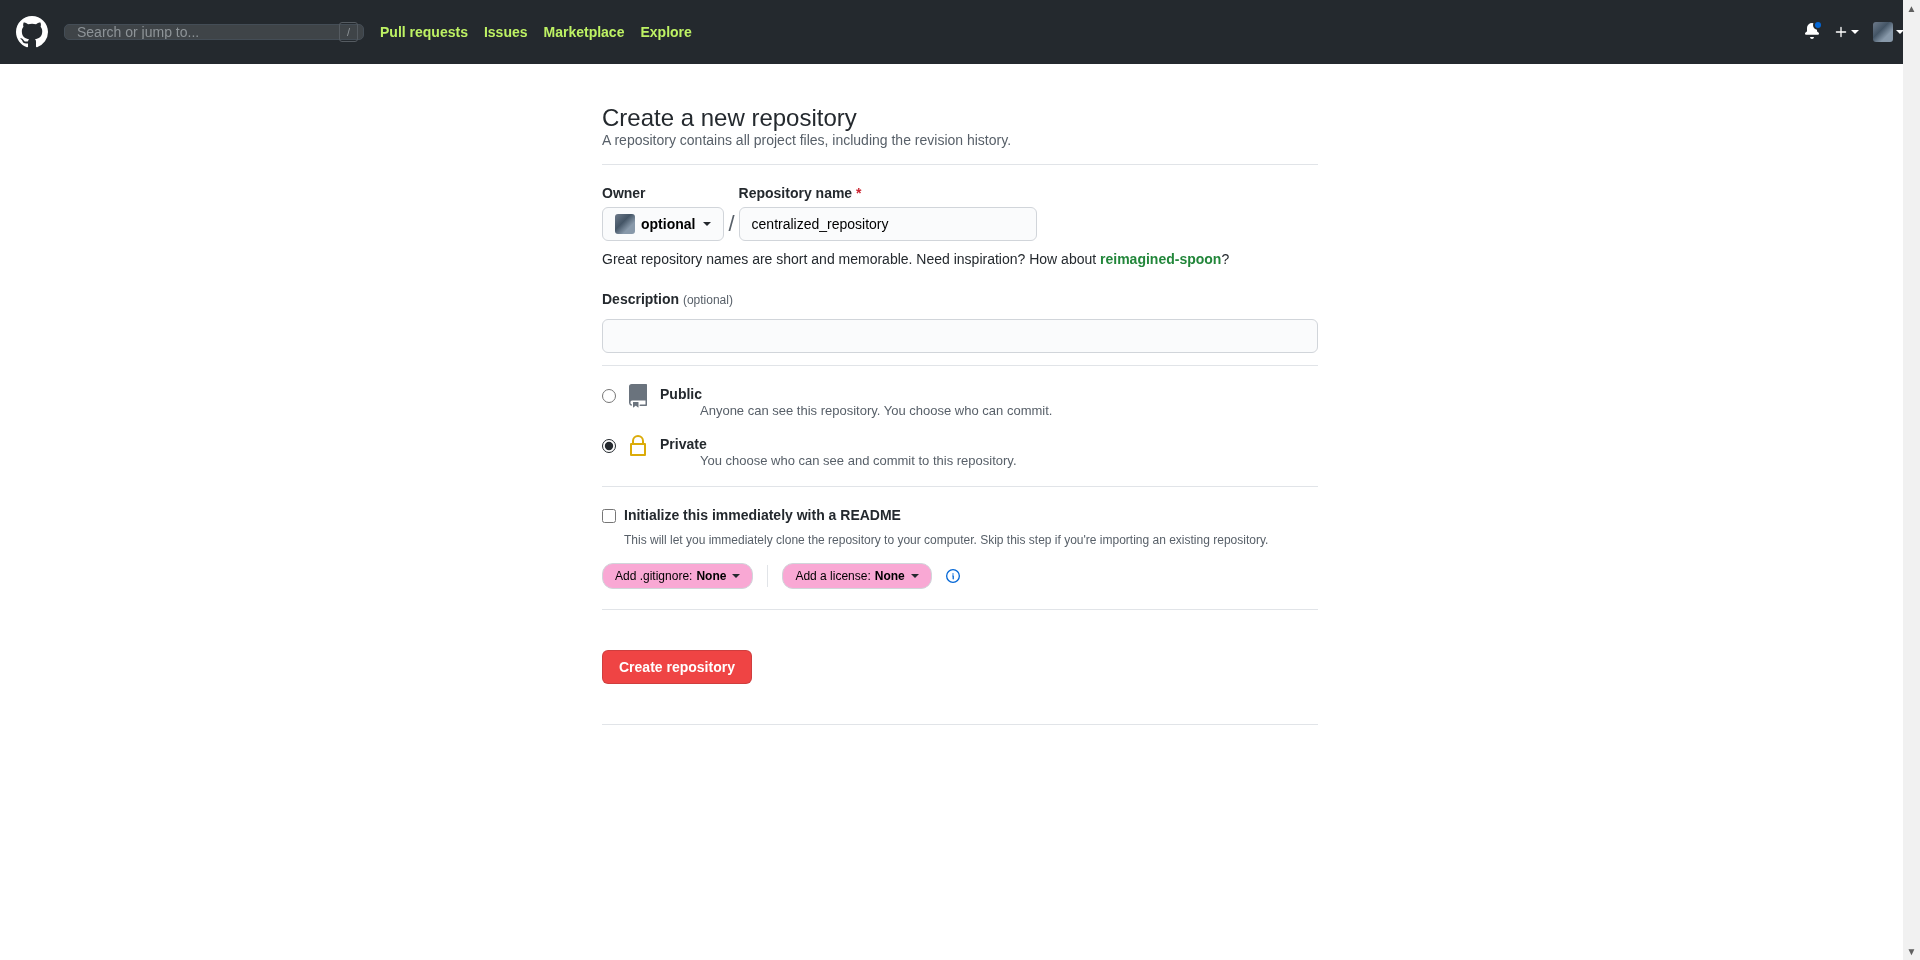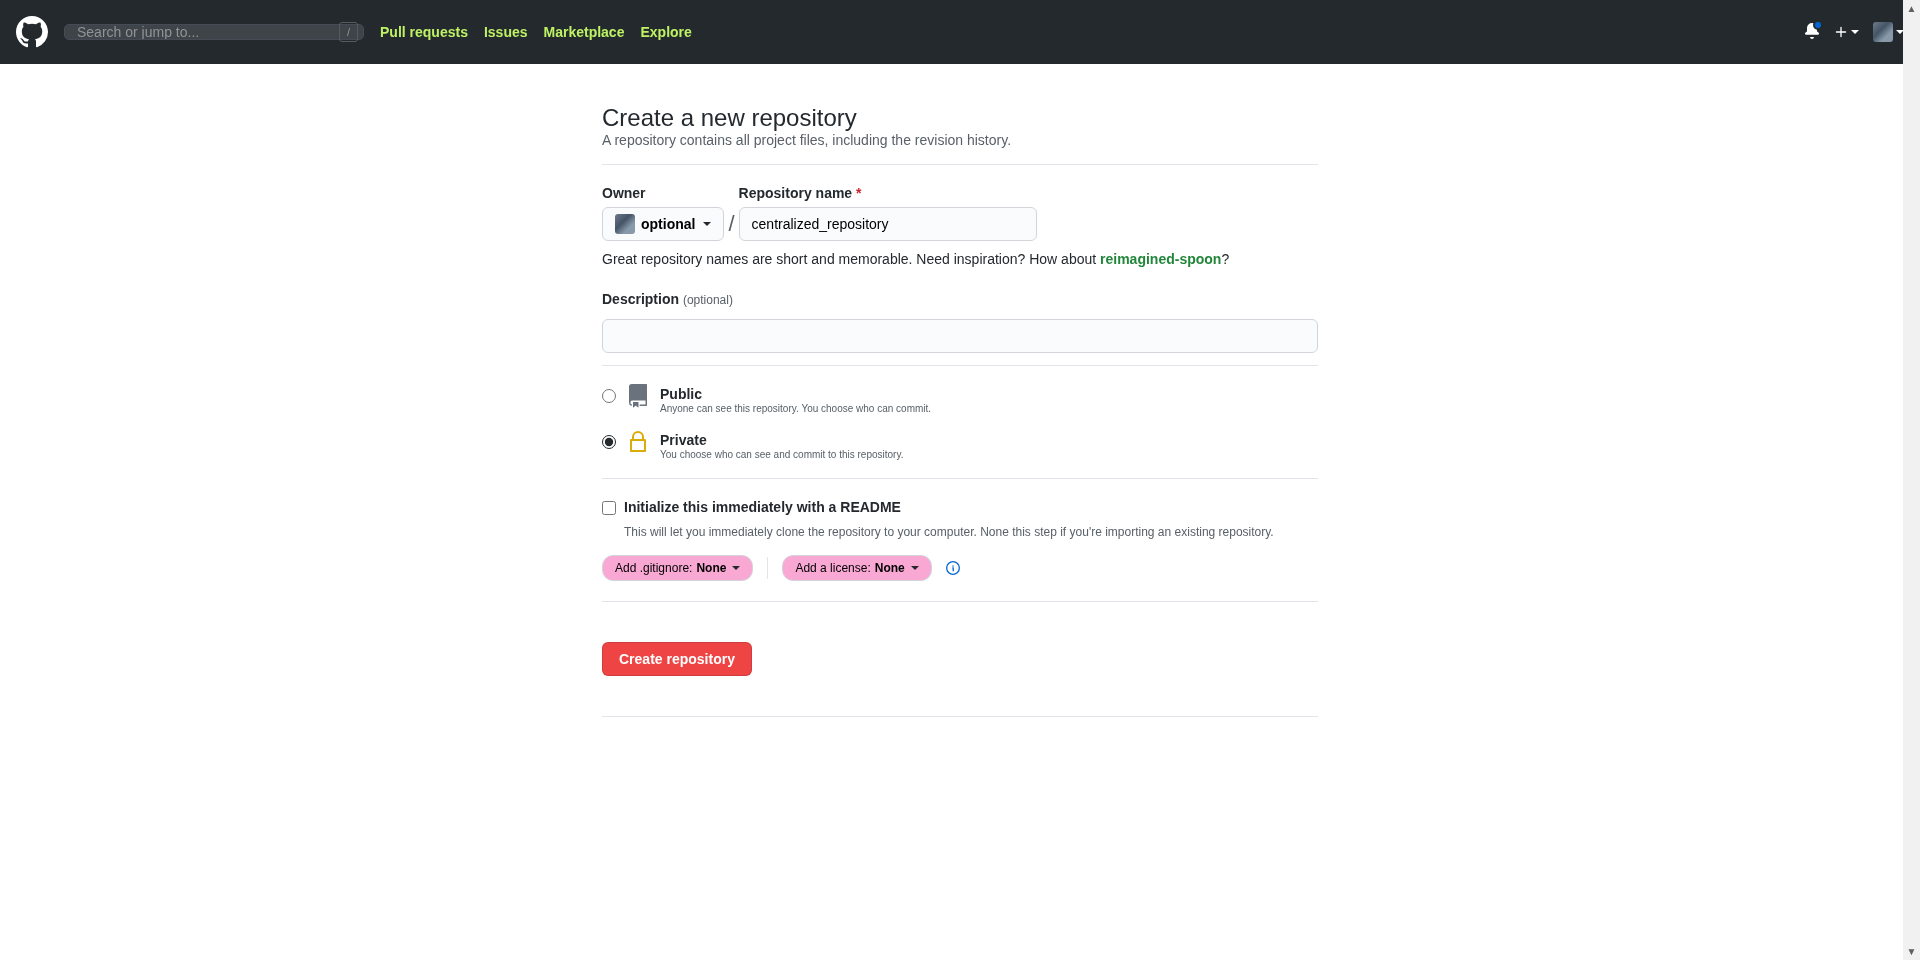--- a/index.html
+++ b/index.html
@@ -44,21 +44,21 @@
 
 .desc-label { font-weight: 600; }
 .optional { font-weight: 400; color: #586069; font-size: 12px; }
 .desc-input { width: 100%; height: 34px; background: #fafbfc; border: 1px solid #d1d5da; border-radius: 6px; padding: 0 12px; margin-top: 6px; font-size: 14px; }
 
 
 .vis-option { display: flex; align-items: flex-start; gap: 10px; margin-bottom: 18px; }
 .vis-radio { width: 14px; height: 14px; margin-top: 3px; cursor: pointer; accent-color: #24292e; }
 .vis-icon { width: 24px; margin-top: -2px; }
 .vis-title { font-weight: 600; }
-.vis-note { color: #586069; font-size: 10px; margin-top: 1px; }
+.vis-note { color: #586069; font-size: 13px; margin-top: 1px; margin-left: 40px; }
 
 
 .init-row { display: flex; align-items: flex-start; gap: 8px; margin-bottom: 4px; }
 .init-check { width: 14px; height: 14px; margin-top: 2px; cursor: pointer; }
 .init-note { color: #586069; font-size: 12px; margin-left: 22px; margin-bottom: 16px; }
 
 
 .drop-row { display: flex; align-items: center; gap: 14px; }
 .drop-btn { background: #f9a8d4; border: 1px solid #d1d5da; border-radius: 11px; padding: 5px 12px; font-size: 12px; cursor: pointer; display: flex; align-items: center; gap: 4px; }
 .drop-btn .bold { font-weight: 600; }
@@ -173,21 +173,21 @@
       <div class="vis-note">You choose who can see and commit to this repository.</div>
     </div>
   </div>
 
   <hr class="rule">
 
   <div class="init-row">
     <input type="checkbox" class="init-check" style="">
     <label class="field-label" style="font-size:14px;">Initialize this immediately with a README</label>
   </div>
-  <div class="init-note">This will let you immediately clone the repository to your computer. None this step if you're importing an existing repository.</div>
+  <div class="init-note">This will let you immediately clone the repository to your computer. Skip this step if you're importing an existing repository.</div>
 
   <div class="drop-row">
     <button class="drop-btn">
       <span>Add .gitignore: </span>
         <span class="bold">None</span>
       <span class="drop-caret"></span>
     </button>
     <div class="vsep"></div>
     <button class="drop-btn">
       <span>Add a license: </span>

